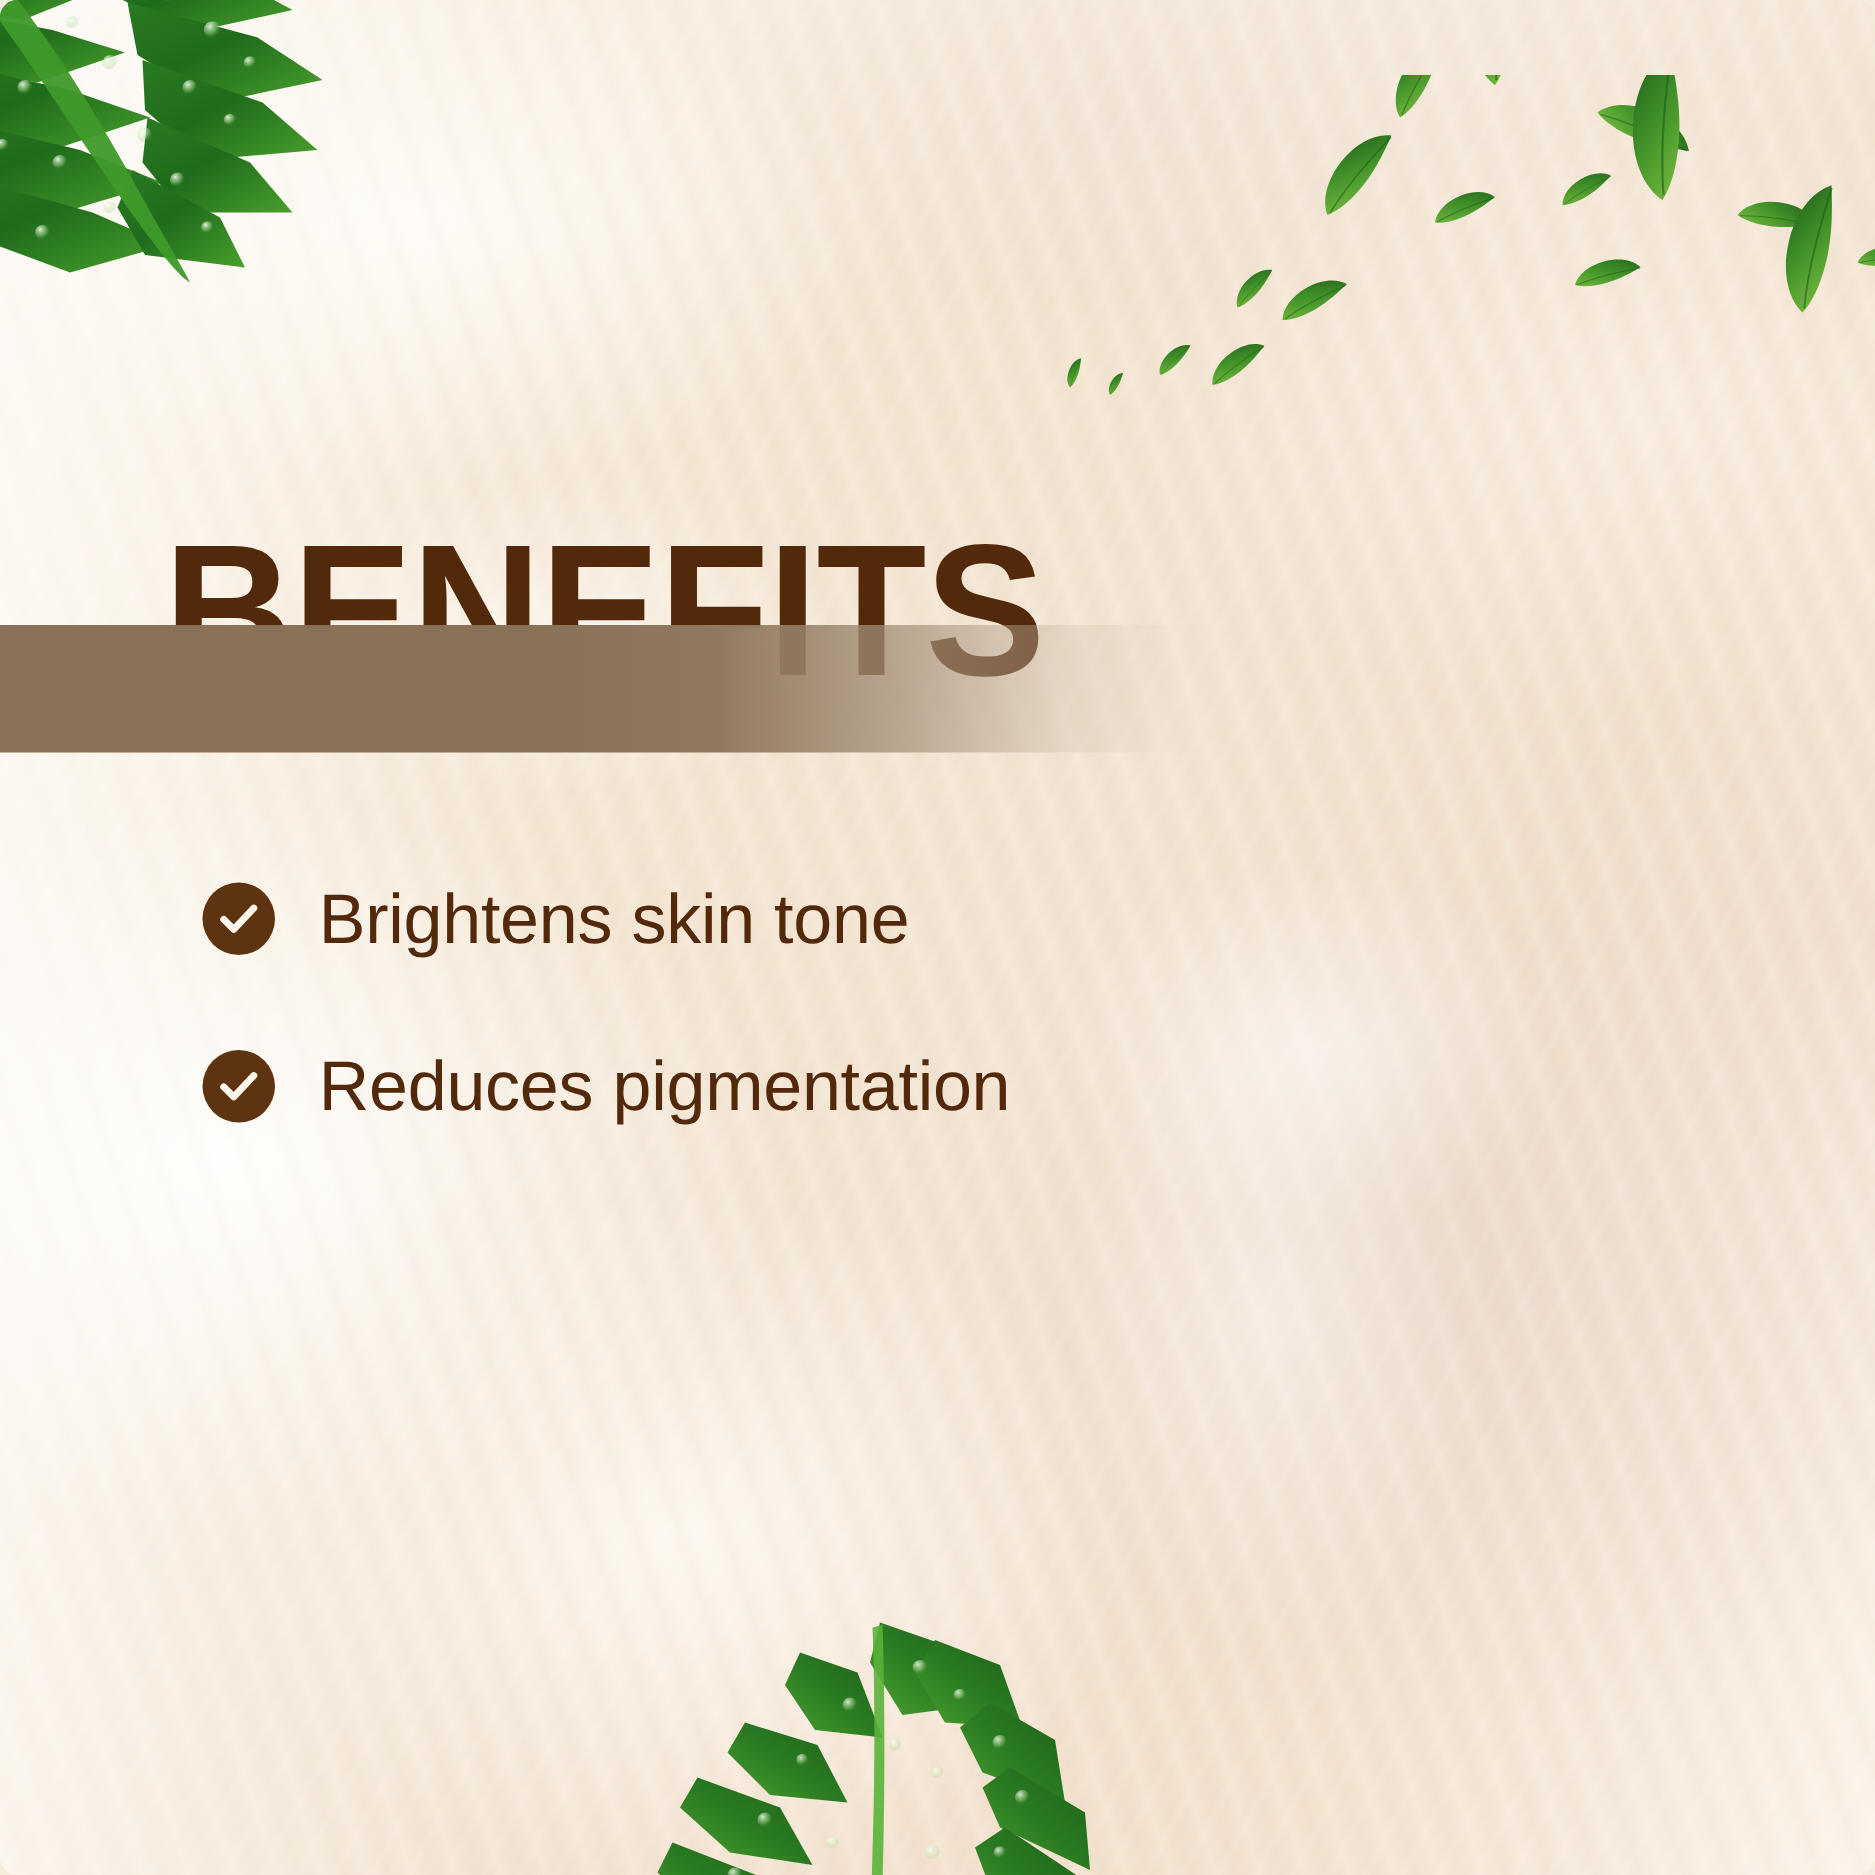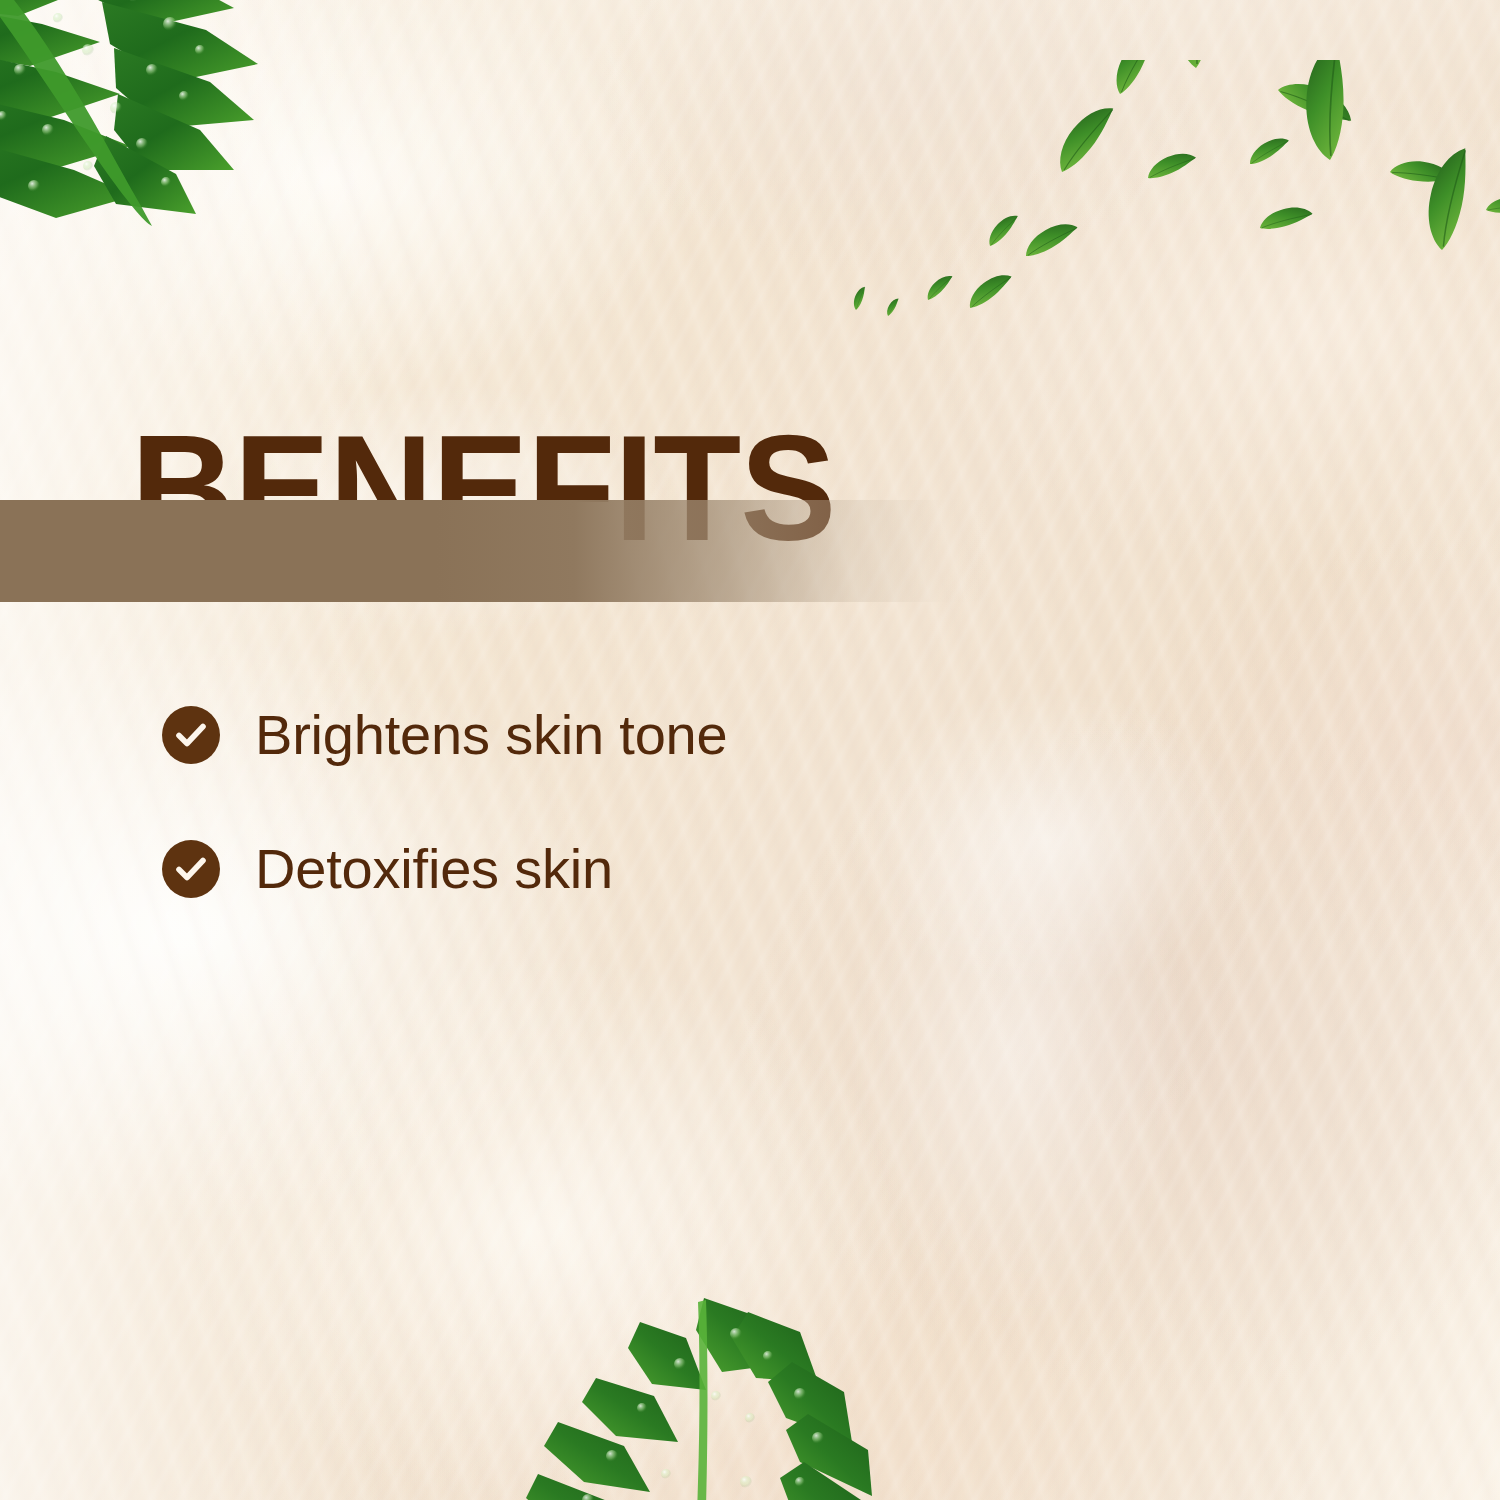--- a/index.html
+++ b/index.html
@@ -5,20 +5,21 @@
 <style>
   html,body{margin:0;padding:0;}
   body{
     width:1500px;height:1500px;overflow:hidden;
     background:#f6ecdd;
     font-family:"Liberation Sans", sans-serif;
   }
   #poster{
     position:relative;width:1500px;height:1500px;overflow:hidden;
     background:#fef9c3;
+    border-radius:14px;
   }
 
   
   .bg-layer{position:absolute;inset:0;pointer-events:none;}
 
   .bg-base{
     background:
       linear-gradient(115deg,#fbf3e6 0%,#f7ecdb 18%,#f3e4d0 38%,#f2e3d1 55%,#f0dfca 72%,#f5e9da 88%,#fbf4e9 100%);
   }
   .bg-strokes-a{
@@ -310,25 +311,25 @@
   <ul class="list" id="benefits-list">
   <li class="item">
     <span class="check">
       <svg width="34" height="34" viewBox="0 0 34 34" xmlns="http://www.w3.org/2000/svg">
         <path d="M5 17.5 L13 25.5 L29 8.5" fill="none" stroke="#fdf6ec" stroke-width="5.6" stroke-linecap="round" stroke-linejoin="round"></path>
       </svg>
     </span>
     <span class="item-label">Brightens skin tone</span>
   </li>
 
-
-
   <li class="item">
     <span class="check">
       <svg width="34" height="34" viewBox="0 0 34 34" xmlns="http://www.w3.org/2000/svg">
         <path d="M5 17.5 L13 25.5 L29 8.5" fill="none" stroke="#fdf6ec" stroke-width="5.6" stroke-linecap="round" stroke-linejoin="round"></path>
       </svg>
     </span>
-    <span class="item-label">Detoxifies skin</span>
+    <span class="item-label">Reduces pigmentation</span>
   </li>
+
+
 </ul>
 
 </div>
 
 </body></html>

